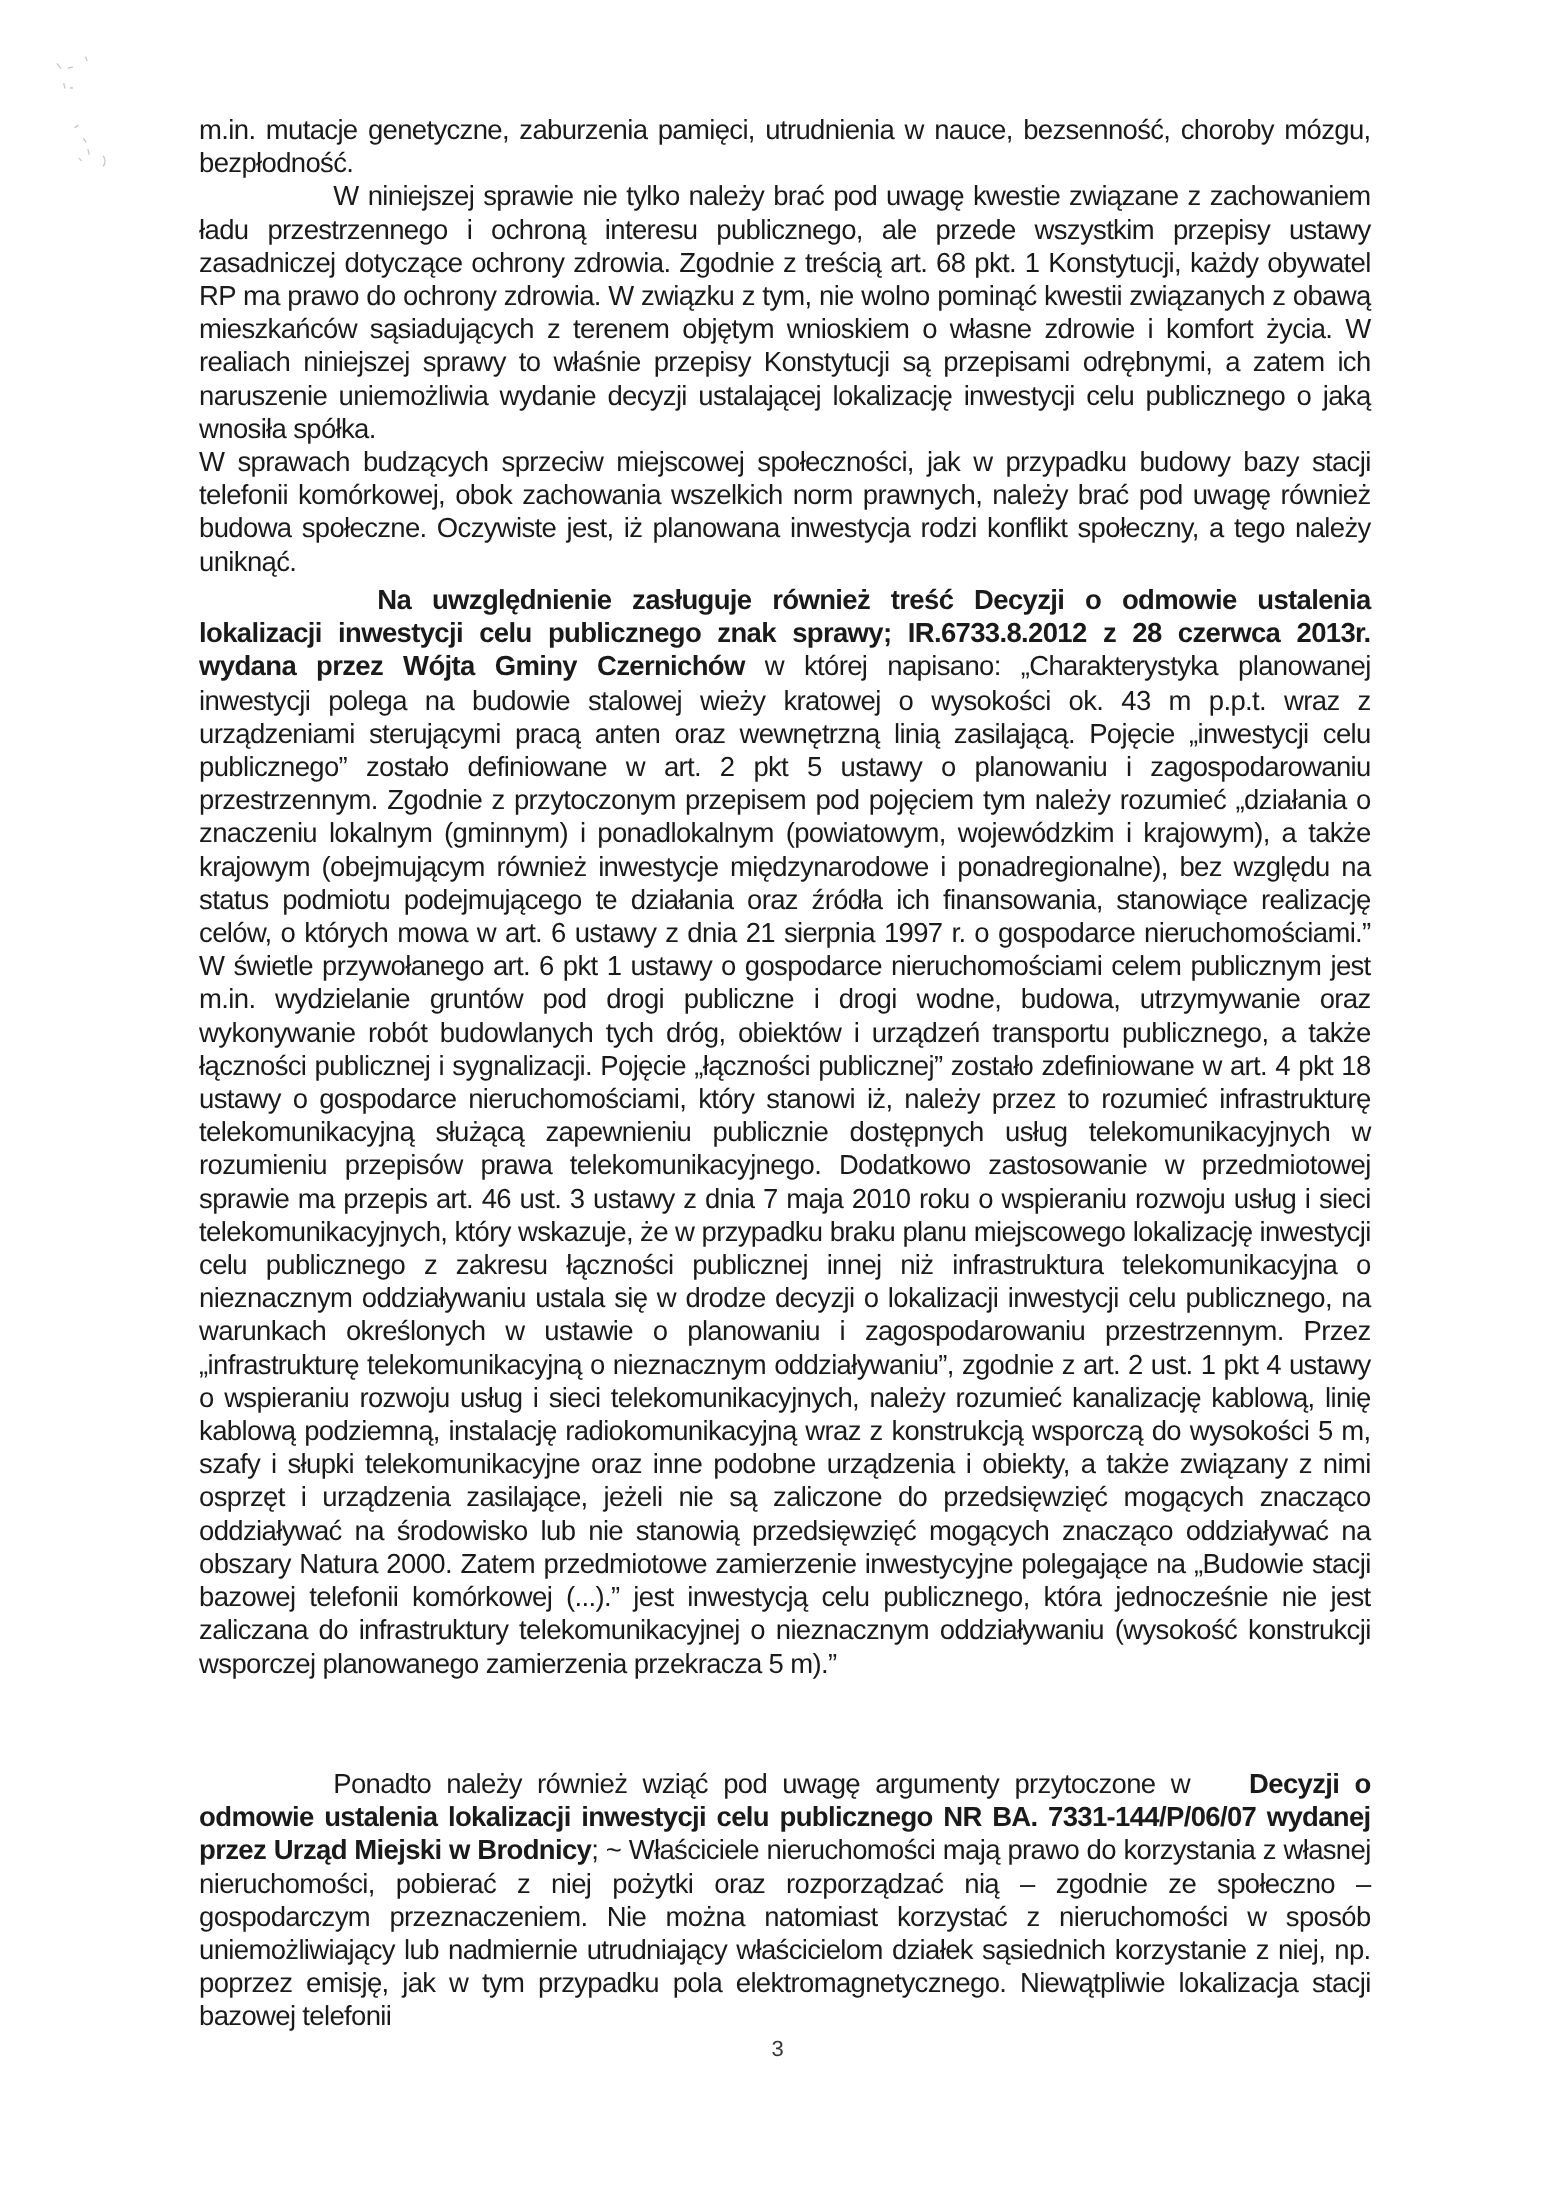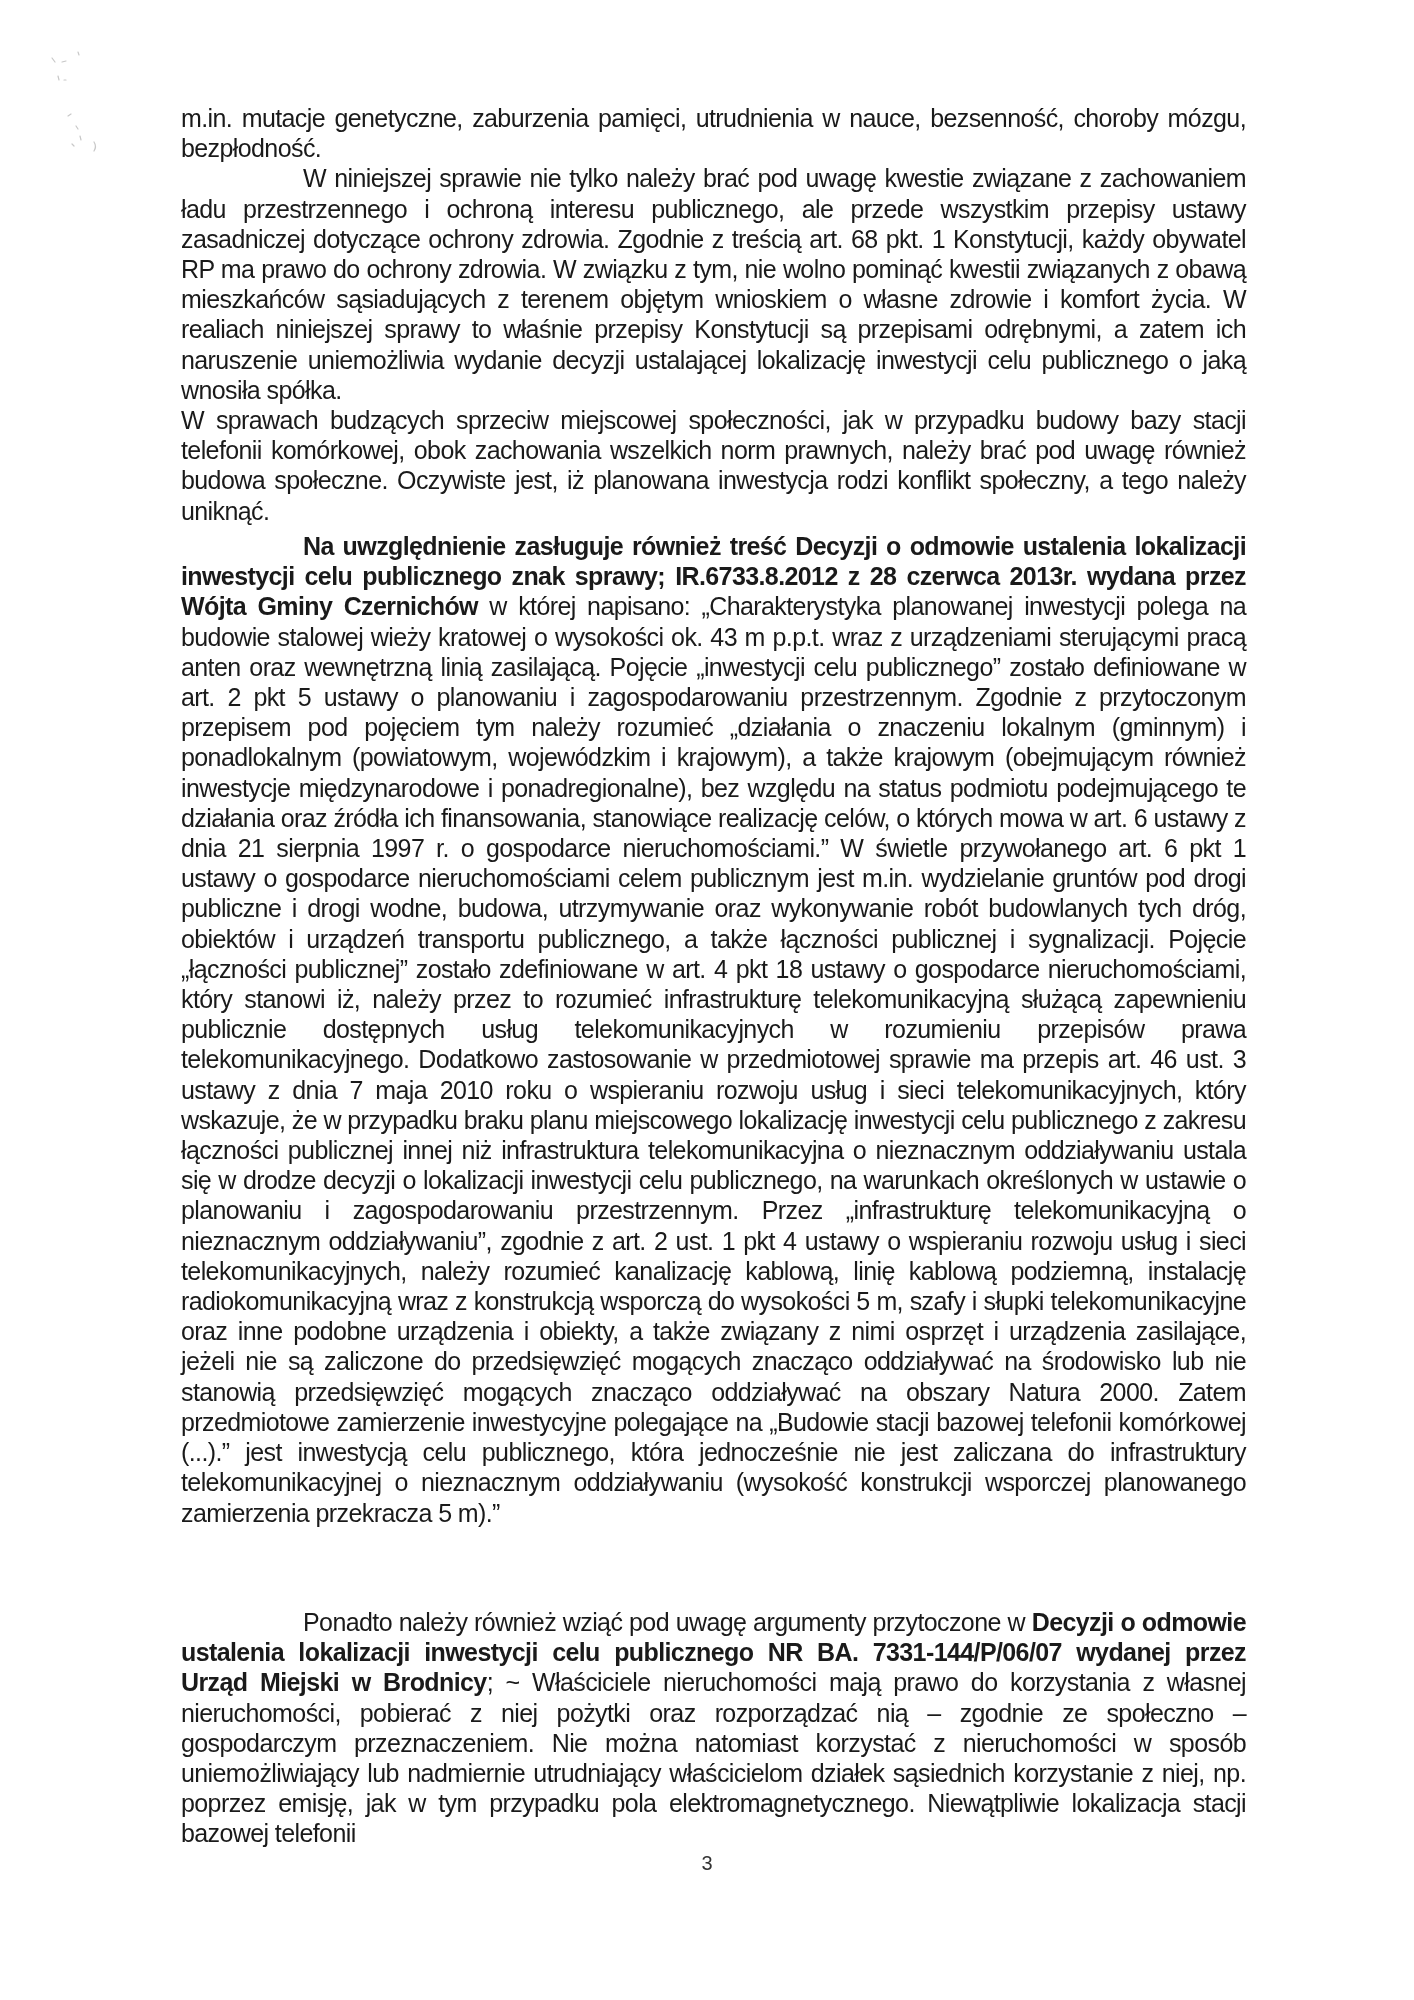--- a/index.html
+++ b/index.html
@@ -37,21 +37,21 @@
       text-align: justify;
       letter-spacing: -0.6px;
       font-stretch: condensed;
     }
     .text-block p {
       margin: 0;
     }
     .indent {
       text-indent: 122px;
     }
-    .b { font-weight: bold; }
+    .b { font-weight: bold; margin-left: 40px; }
     #blk1 { top: 103px; }
     #blk2 { top: 531px; }
     #blk3 { top: 1607px; }
     .page-number {
       position: absolute;
       left: 0;
       width: 1414px;
       top: 1852px;
       text-align: center;
       font-size: 20px;

